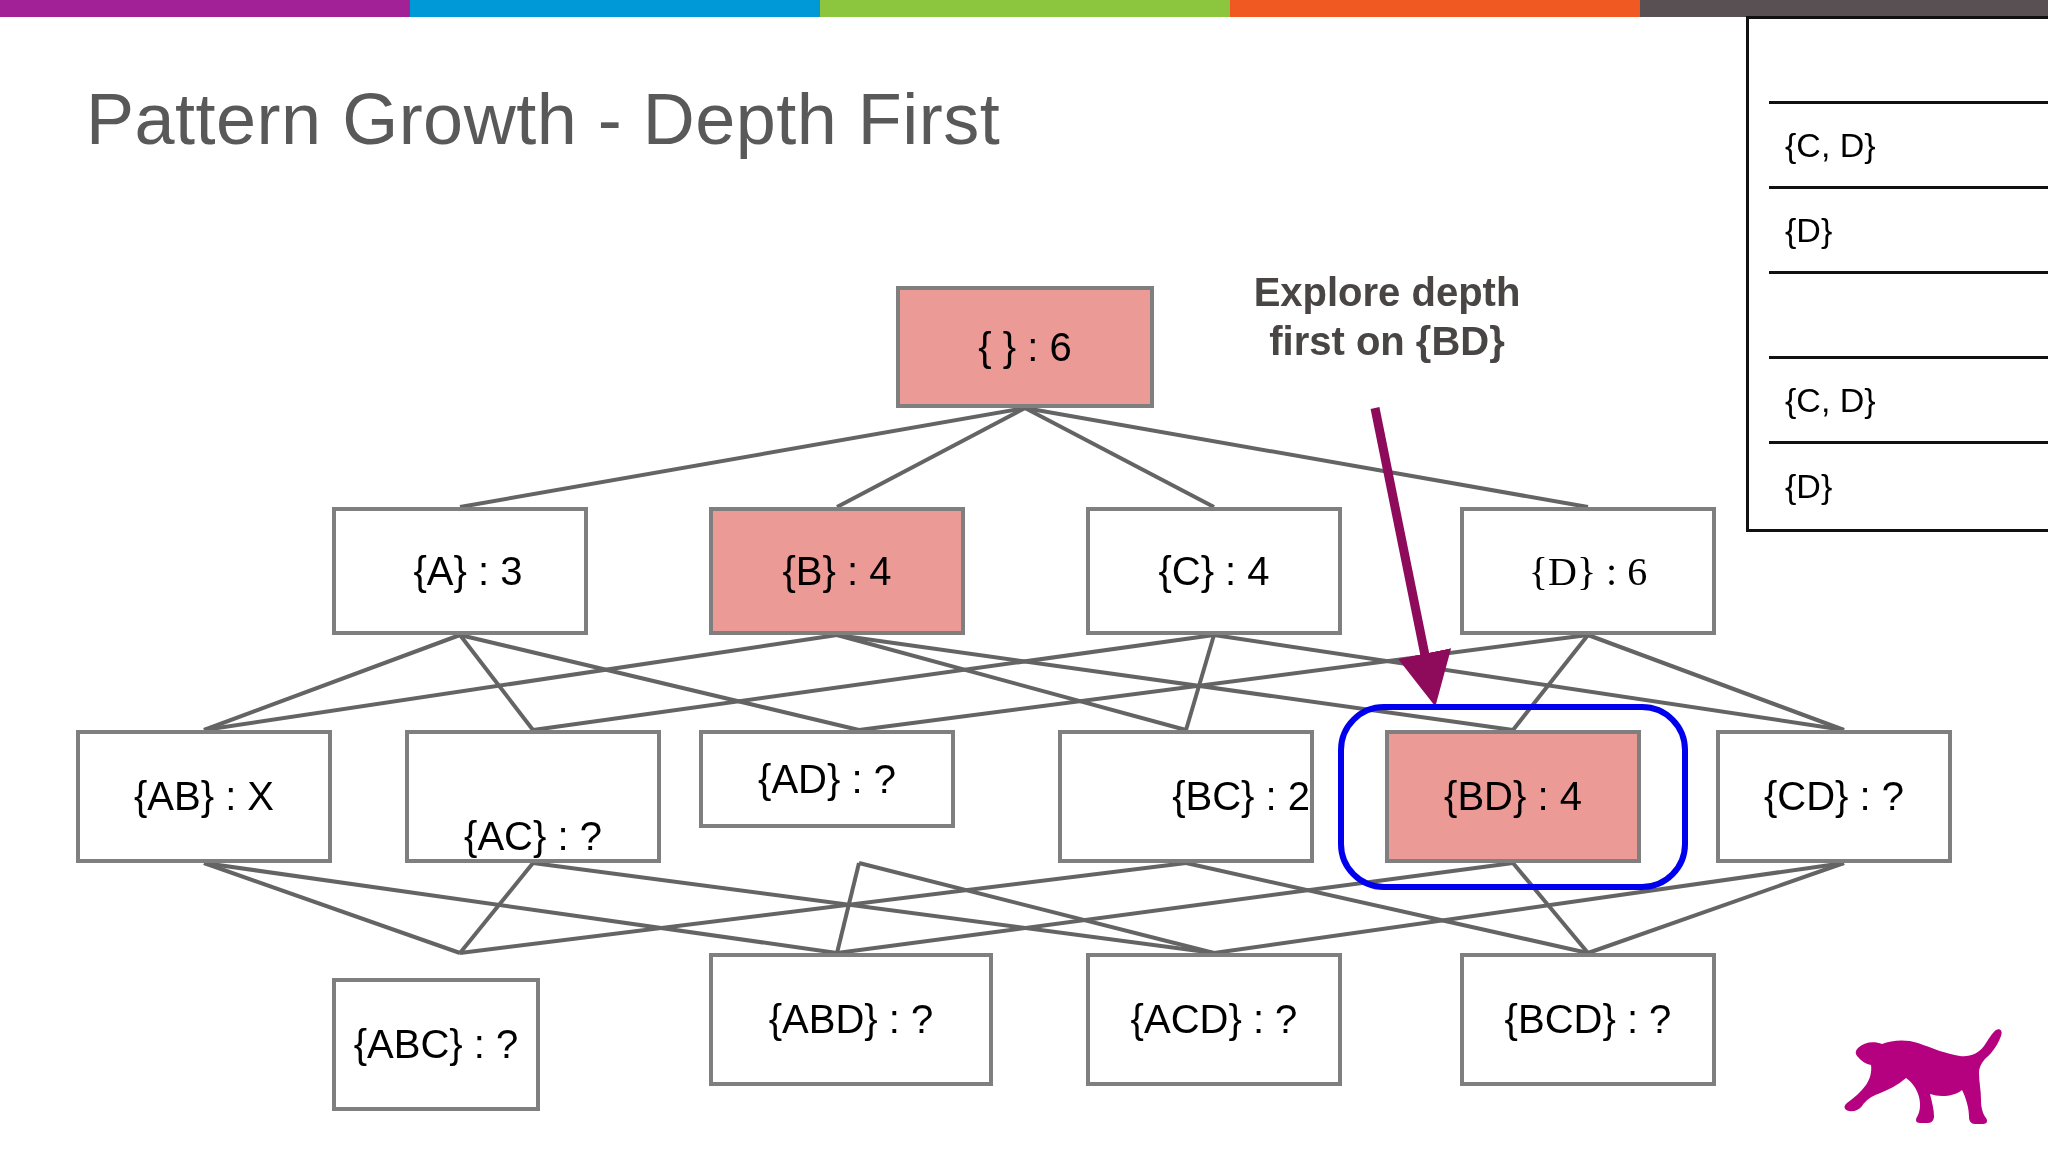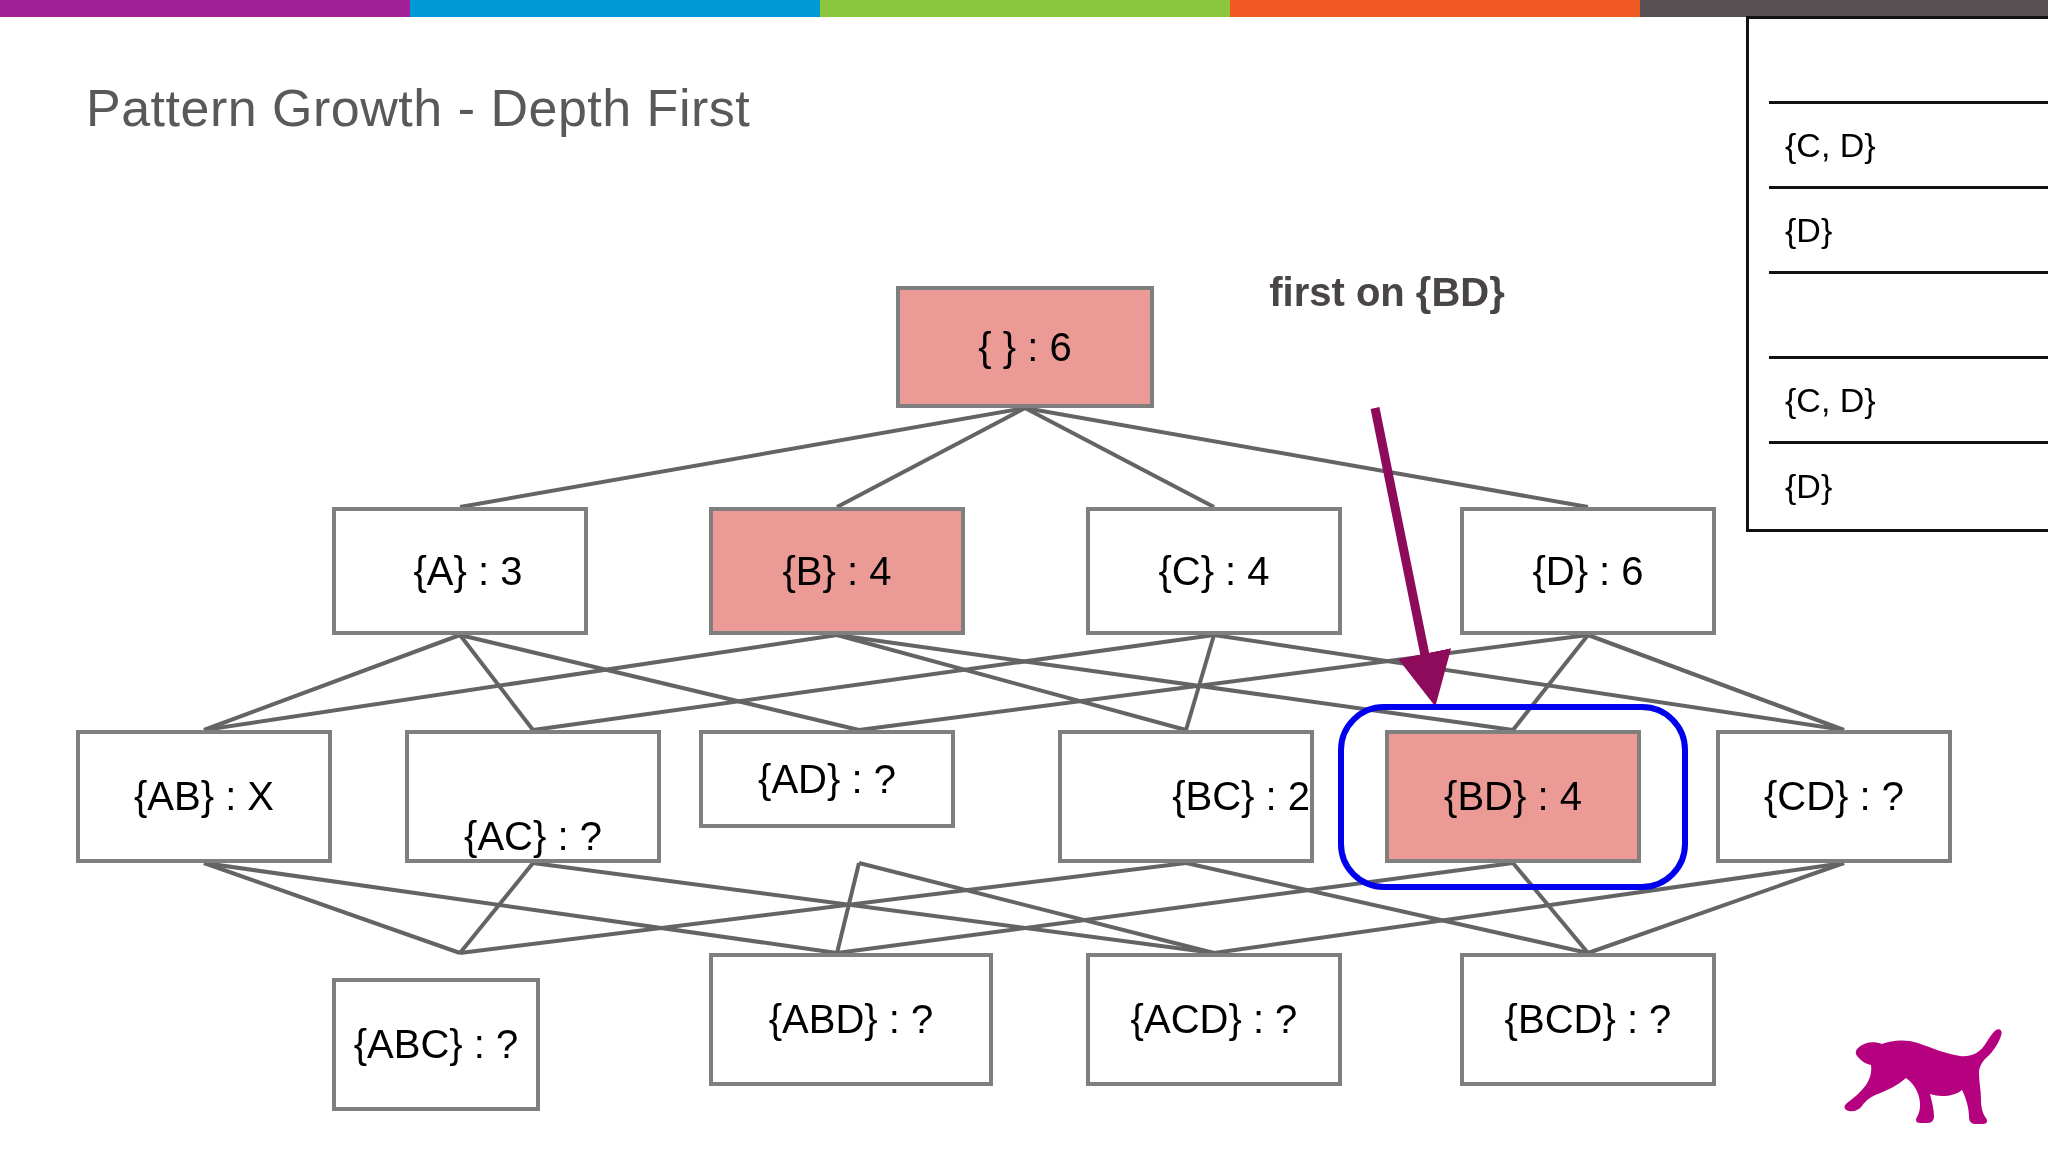--- a/index.html
+++ b/index.html
@@ -27,21 +27,21 @@
     height: 17px;
     display: flex;
   }
   #topbar .seg { height: 100%; }
 
   
   #title {
     position: absolute;
     left: 86px;
     top: 78px;
-    font-size: 52px;
+    font-size: 72px;
     font-weight: 400;
     color: #595959;
     letter-spacing: 0.5px;
     white-space: nowrap;
   }
 
   
   #lattice {
     position: absolute;
     left: 0; top: 0;
@@ -182,21 +182,21 @@
       </div>
       <div class="node" style="left: 332px; top: 507px; width: 256px; height: 128px; padding-left: 16px;">
         <span>{A} : 3</span>
       </div>
       <div class="node filled" style="left: 709px; top: 507px; width: 256px; height: 128px;">
         <span>{B} : 4</span>
       </div>
       <div class="node" style="left: 1086px; top: 507px; width: 256px; height: 128px;">
         <span>{C} : 4</span>
       </div>
-      <div class="node" style="left: 1460px; top: 507px; width: 256px; height: 128px;">
+      <div class="node" style="left: 1460px; top: 507px; width: 256px; height: 128px; font-family: Liberation Serif, serif;">
         <span>{D} : 6</span>
       </div>
       <div class="node" style="left: 76px; top: 730px; width: 256px; height: 133px;">
         <span>{AB} : X</span>
       </div>
       <div class="node" style="left: 405px; top: 730px; width: 256px; height: 133px; align-items: flex-end;">
         <span>{AC} : ?</span>
       </div>
       <div class="node" style="left: 699px; top: 730px; width: 256px; height: 98px;">
         <span>{AD} : ?</span>
@@ -218,20 +218,21 @@
       </div>
       <div class="node" style="left: 1086px; top: 953px; width: 256px; height: 133px;">
         <span>{ACD} : ?</span>
       </div>
       <div class="node" style="left: 1460px; top: 953px; width: 256px; height: 133px;">
         <span>{BCD} : ?</span>
       </div>
     </div>
 
   <div id="annotation">
+    <span class="line">Explore depth</span>
     <span class="line">first on {BD}</span>
   </div>
 
   <div id="side-table">
       <div class="trow">
         <span></span>
       </div>
       <div class="trow">
         <span>{C, D}</span>
       </div>

